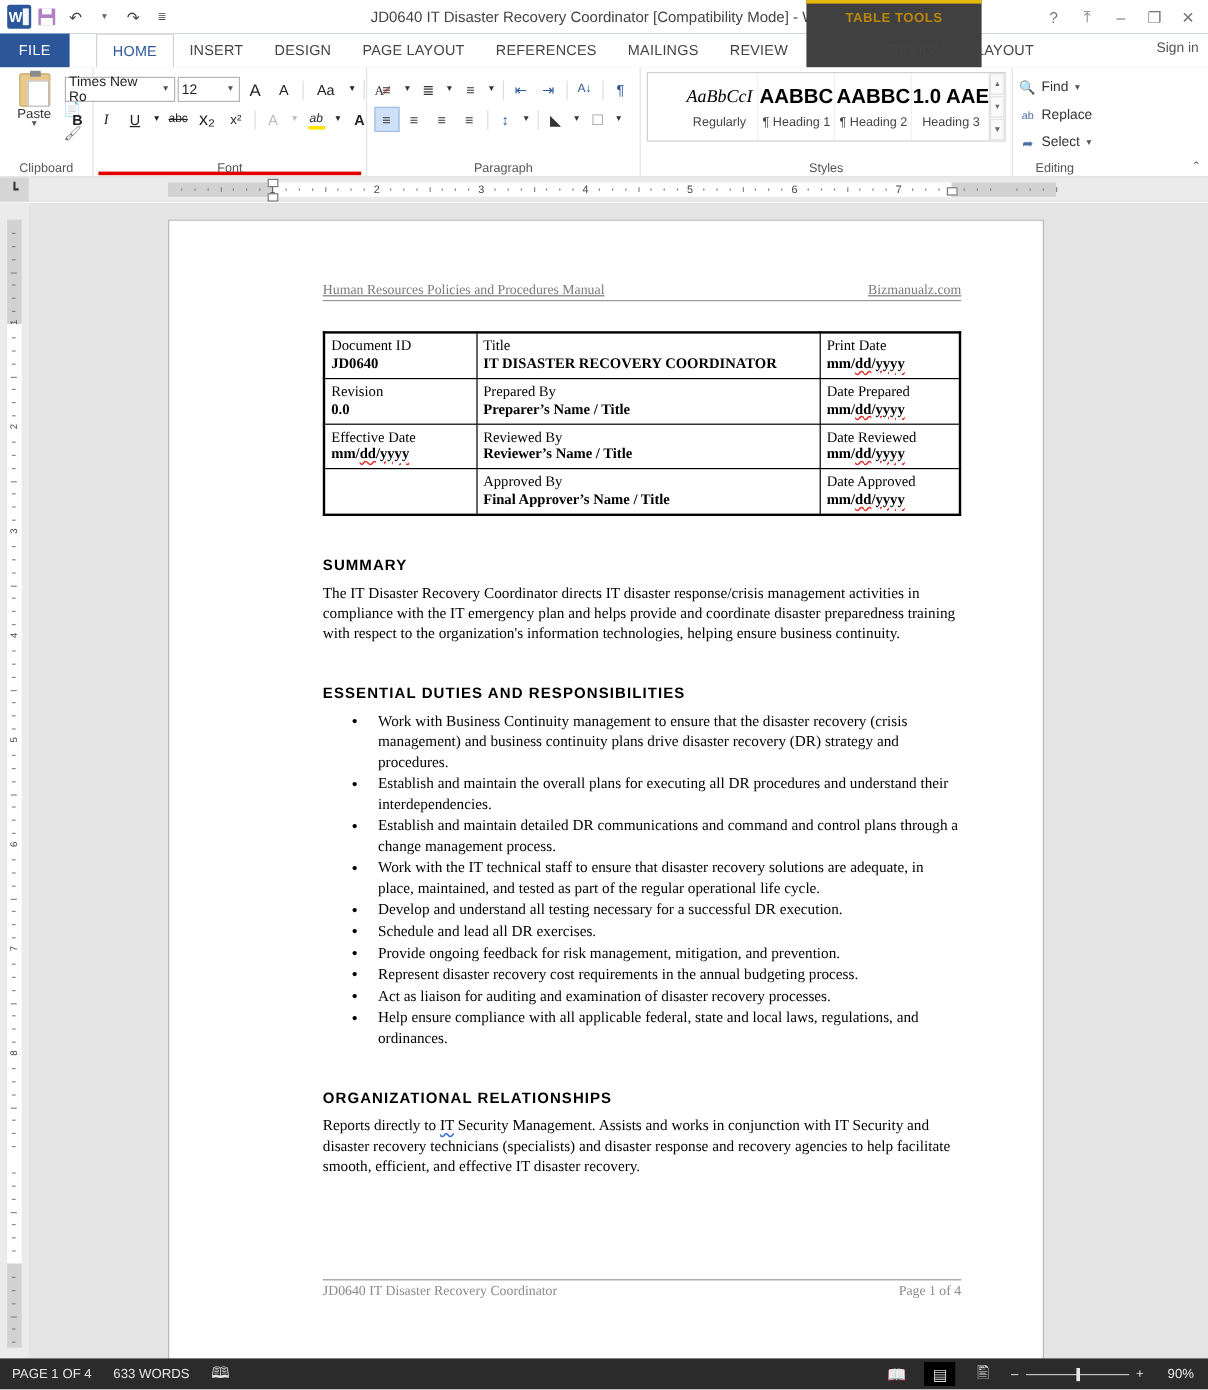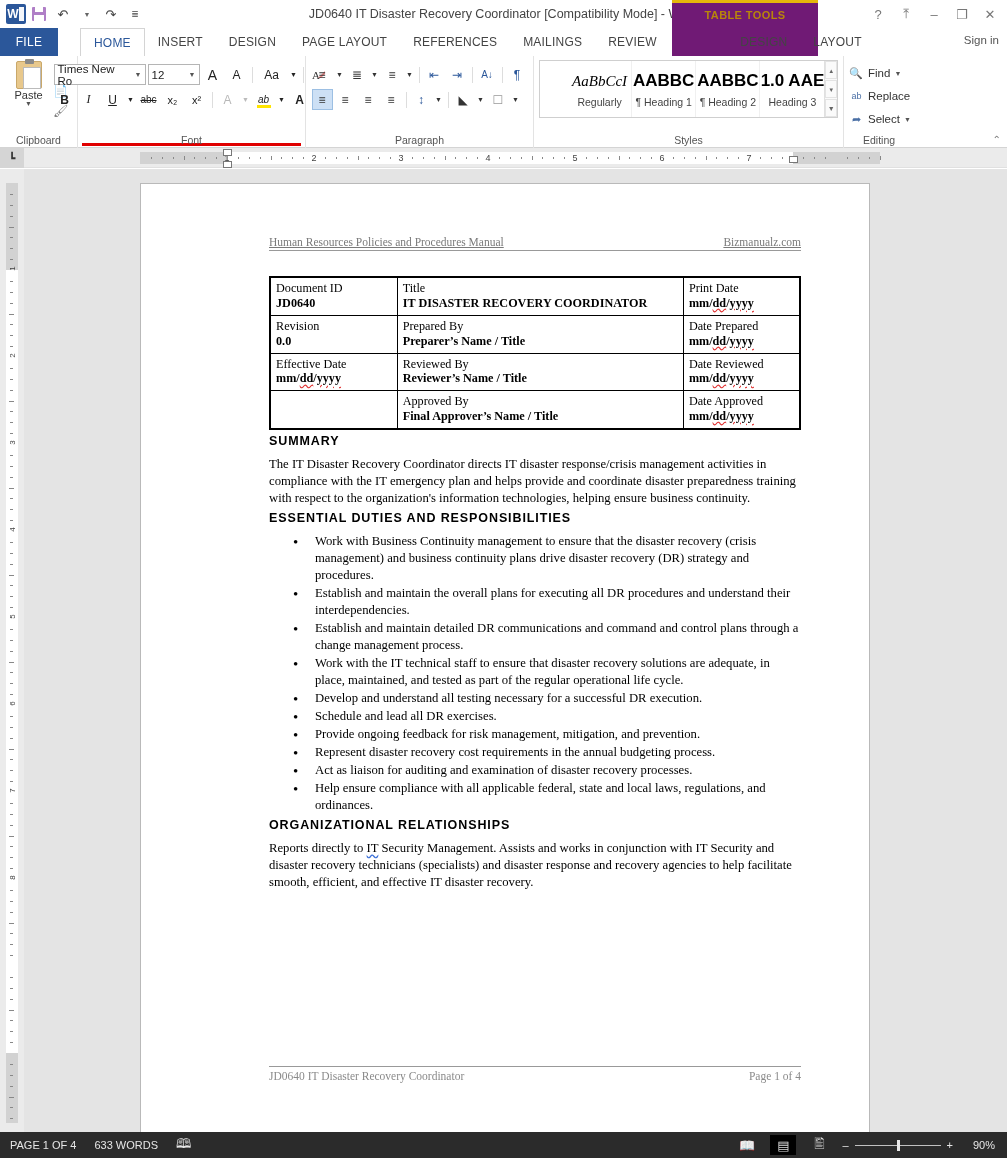--- a/index.html
+++ b/index.html
@@ -33,21 +33,21 @@
   .save-ic { width:14px;height:14px;background:#b07fc7;position:relative;border-radius:1px;}
   .save-ic::before{content:"";position:absolute;left:3px;top:0;width:8px;height:5px;background:#fff;}
   .save-ic::after{content:"";position:absolute;left:2px;bottom:0;width:10px;height:6px;background:#fff;}
 
   .title-text {
     position: absolute; left: 0; right: 0; text-align: center;
     font-size: 12.5px; color: #444; pointer-events: none;
   }
   .tabletools {
     position: absolute; left: 672px; top: 0; width: 146px; height: 56px;
-    background: #701a75; border-top: 3px solid #e5b80b;
+    background: #404040; border-top: 3px solid #e5b80b;
     text-align: center; z-index: 3;
   }
   .tabletools .tt-label {
     font-size: 11px; color: #b8860b; letter-spacing: .4px;
     padding-top: 6px; font-weight: 600;
   }
   .winbtns {
     position: absolute; right: 4px; top: 0; height: 28px;
     display: flex; align-items: center; gap: 2px; z-index: 5;
   }
@@ -224,21 +224,21 @@
   }
   td.c1 { width: 24%; }
   td.c2 { width: 54%; }
   td.c3 { width: 22%; }
   .lbl { font-weight: normal; }
   .val { font-weight: bold; }
   .sq { text-decoration: underline; text-decoration-style: wavy; text-decoration-color: #e03030; }
 
   h2.sec {
     font-family: "Liberation Sans", sans-serif; font-size: 12.5px;
-    font-weight: bold; color: #000; margin: 4px 0 8px; letter-spacing: .9px;
+    font-weight: bold; color: #000; margin: 34px 0 8px; letter-spacing: .9px;
   }
   p.body { font-size: 12.7px; line-height: 1.34; margin: 0 0 4px; color: #000; }
   ul.duties { margin: 0; padding-left: 24px; list-style: none; }
   ul.duties li {
     font-size: 12.7px; line-height: 1.34; color: #000; position: relative;
     padding-left: 22px; margin-bottom: 1px;
   }
   ul.duties li::before {
     content: "\2022"; position: absolute; left: 0; top: -1px; font-size: 15px;
   }
@@ -354,21 +354,21 @@
               <path d="M6 10 L13 3 L13 6 L9 10 Z" fill="#f08a8a"></path>
             </svg>
         </div>
       </div>
       <div class="frow">
         <div class="fbtn" style="font-weight:bold">B</div>
         <div class="fbtn" style="font-style:italic;font-family:'Liberation Serif',serif">I</div>
         <div class="fbtn" style="text-decoration:underline">U</div>
         <div class="fbtn" style="width:10px;font-size:7px">▼</div>
         <div class="fbtn" style="text-decoration:line-through;font-size:10px">abc</div>
-        <div class="fbtn" style="font-size:11px">x₂</div>
+        <div class="fbtn" style="font-size:15px">x₂</div>
         <div class="fbtn" style="font-size:11px">x²</div>
         <div class="fsep"></div>
         <div class="fbtn" style="color:#b8b8b8">A</div>
         <div class="fbtn" style="width:10px;font-size:7px;color:#bbb">▼</div>
         <div class="fbtn hl-yellow" style="font-size:10px;font-style:italic">ab</div>
         <div class="fbtn" style="width:10px;font-size:7px">▼</div>
         <div class="fbtn hl-red" style="font-weight:bold">A</div>
         <div class="fbtn" style="width:10px;font-size:7px">▼</div>
       </div>
     </div>

